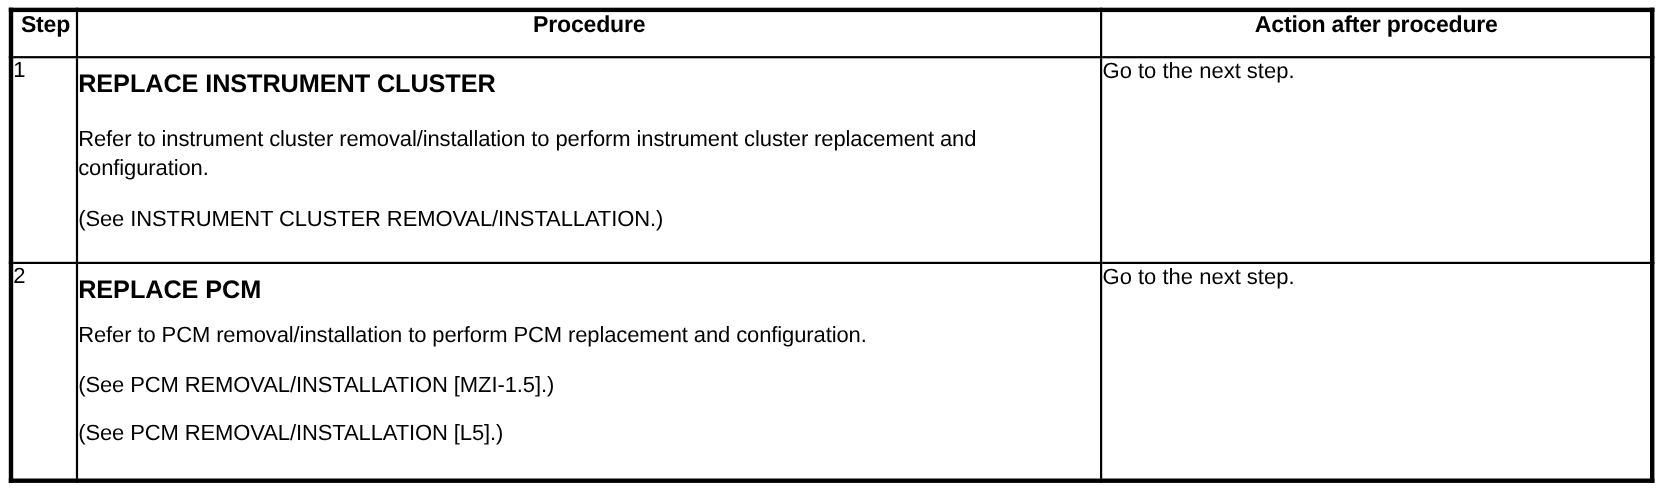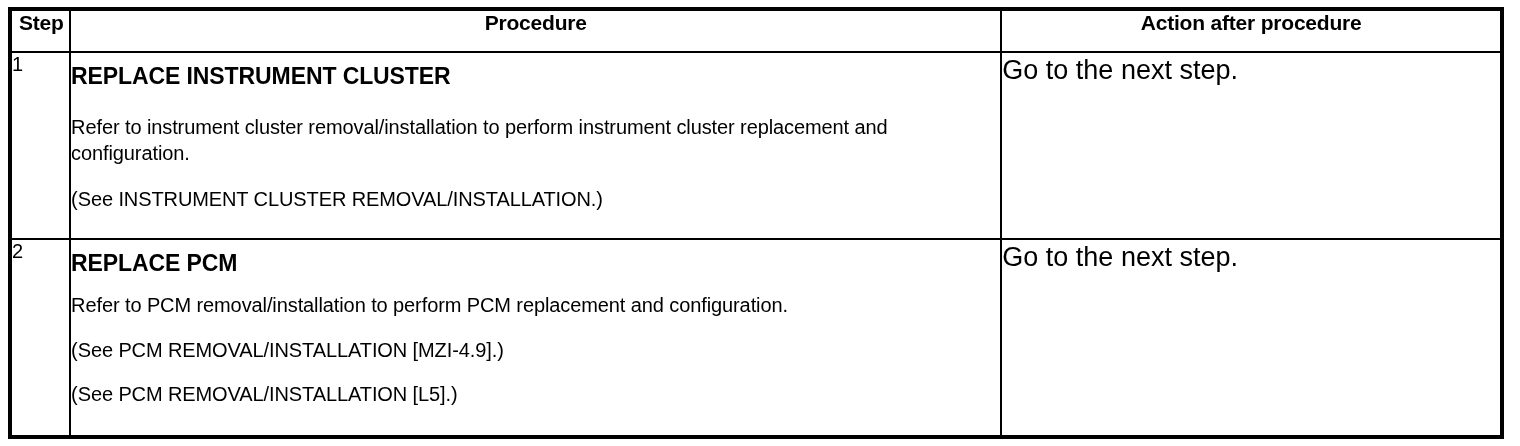--- a/index.html
+++ b/index.html
@@ -69,21 +69,21 @@
     line-height: 1.15;
   }
 
   .proc-cell {
     padding: 10px 12px 10px 12px;
     font-size: 20px;
     line-height: 1.28;
   }
 
   .action-cell {
-    font-size: 27px;
+    font-size: 20px;
     vertical-align: middle;
     padding: 0 0 0 12px;
     line-height: 1.28;
   }
 
   .proc-title {
     font-weight: bold;
     font-size: 23px;
     letter-spacing: -0.1px;
     margin: 0 0 22px 0;
@@ -137,21 +137,21 @@
           <div class="proc-ref">(See INSTRUMENT CLUSTER REMOVAL/INSTALLATION.)</div>
         </td>
         <td class="action-cell">Go to the next step.</td>
       </tr>
 
       <tr class="row2">
         <td class="step-cell">2</td>
         <td class="proc-cell">
           <div class="proc-title">REPLACE PCM</div>
           <div class="proc-para">Refer to PCM removal/installation to perform PCM replacement and configuration.</div>
-          <div class="proc-ref">(See PCM REMOVAL/INSTALLATION [MZI-4.9].)</div>
+          <div class="proc-ref">(See PCM REMOVAL/INSTALLATION [MZI-1.5].)</div>
           <div class="proc-ref">(See PCM REMOVAL/INSTALLATION [L5].)</div>
         </td>
         <td class="action-cell">Go to the next step.</td>
       </tr>
 
     </tbody>
   </table>
 
 </div>
 

